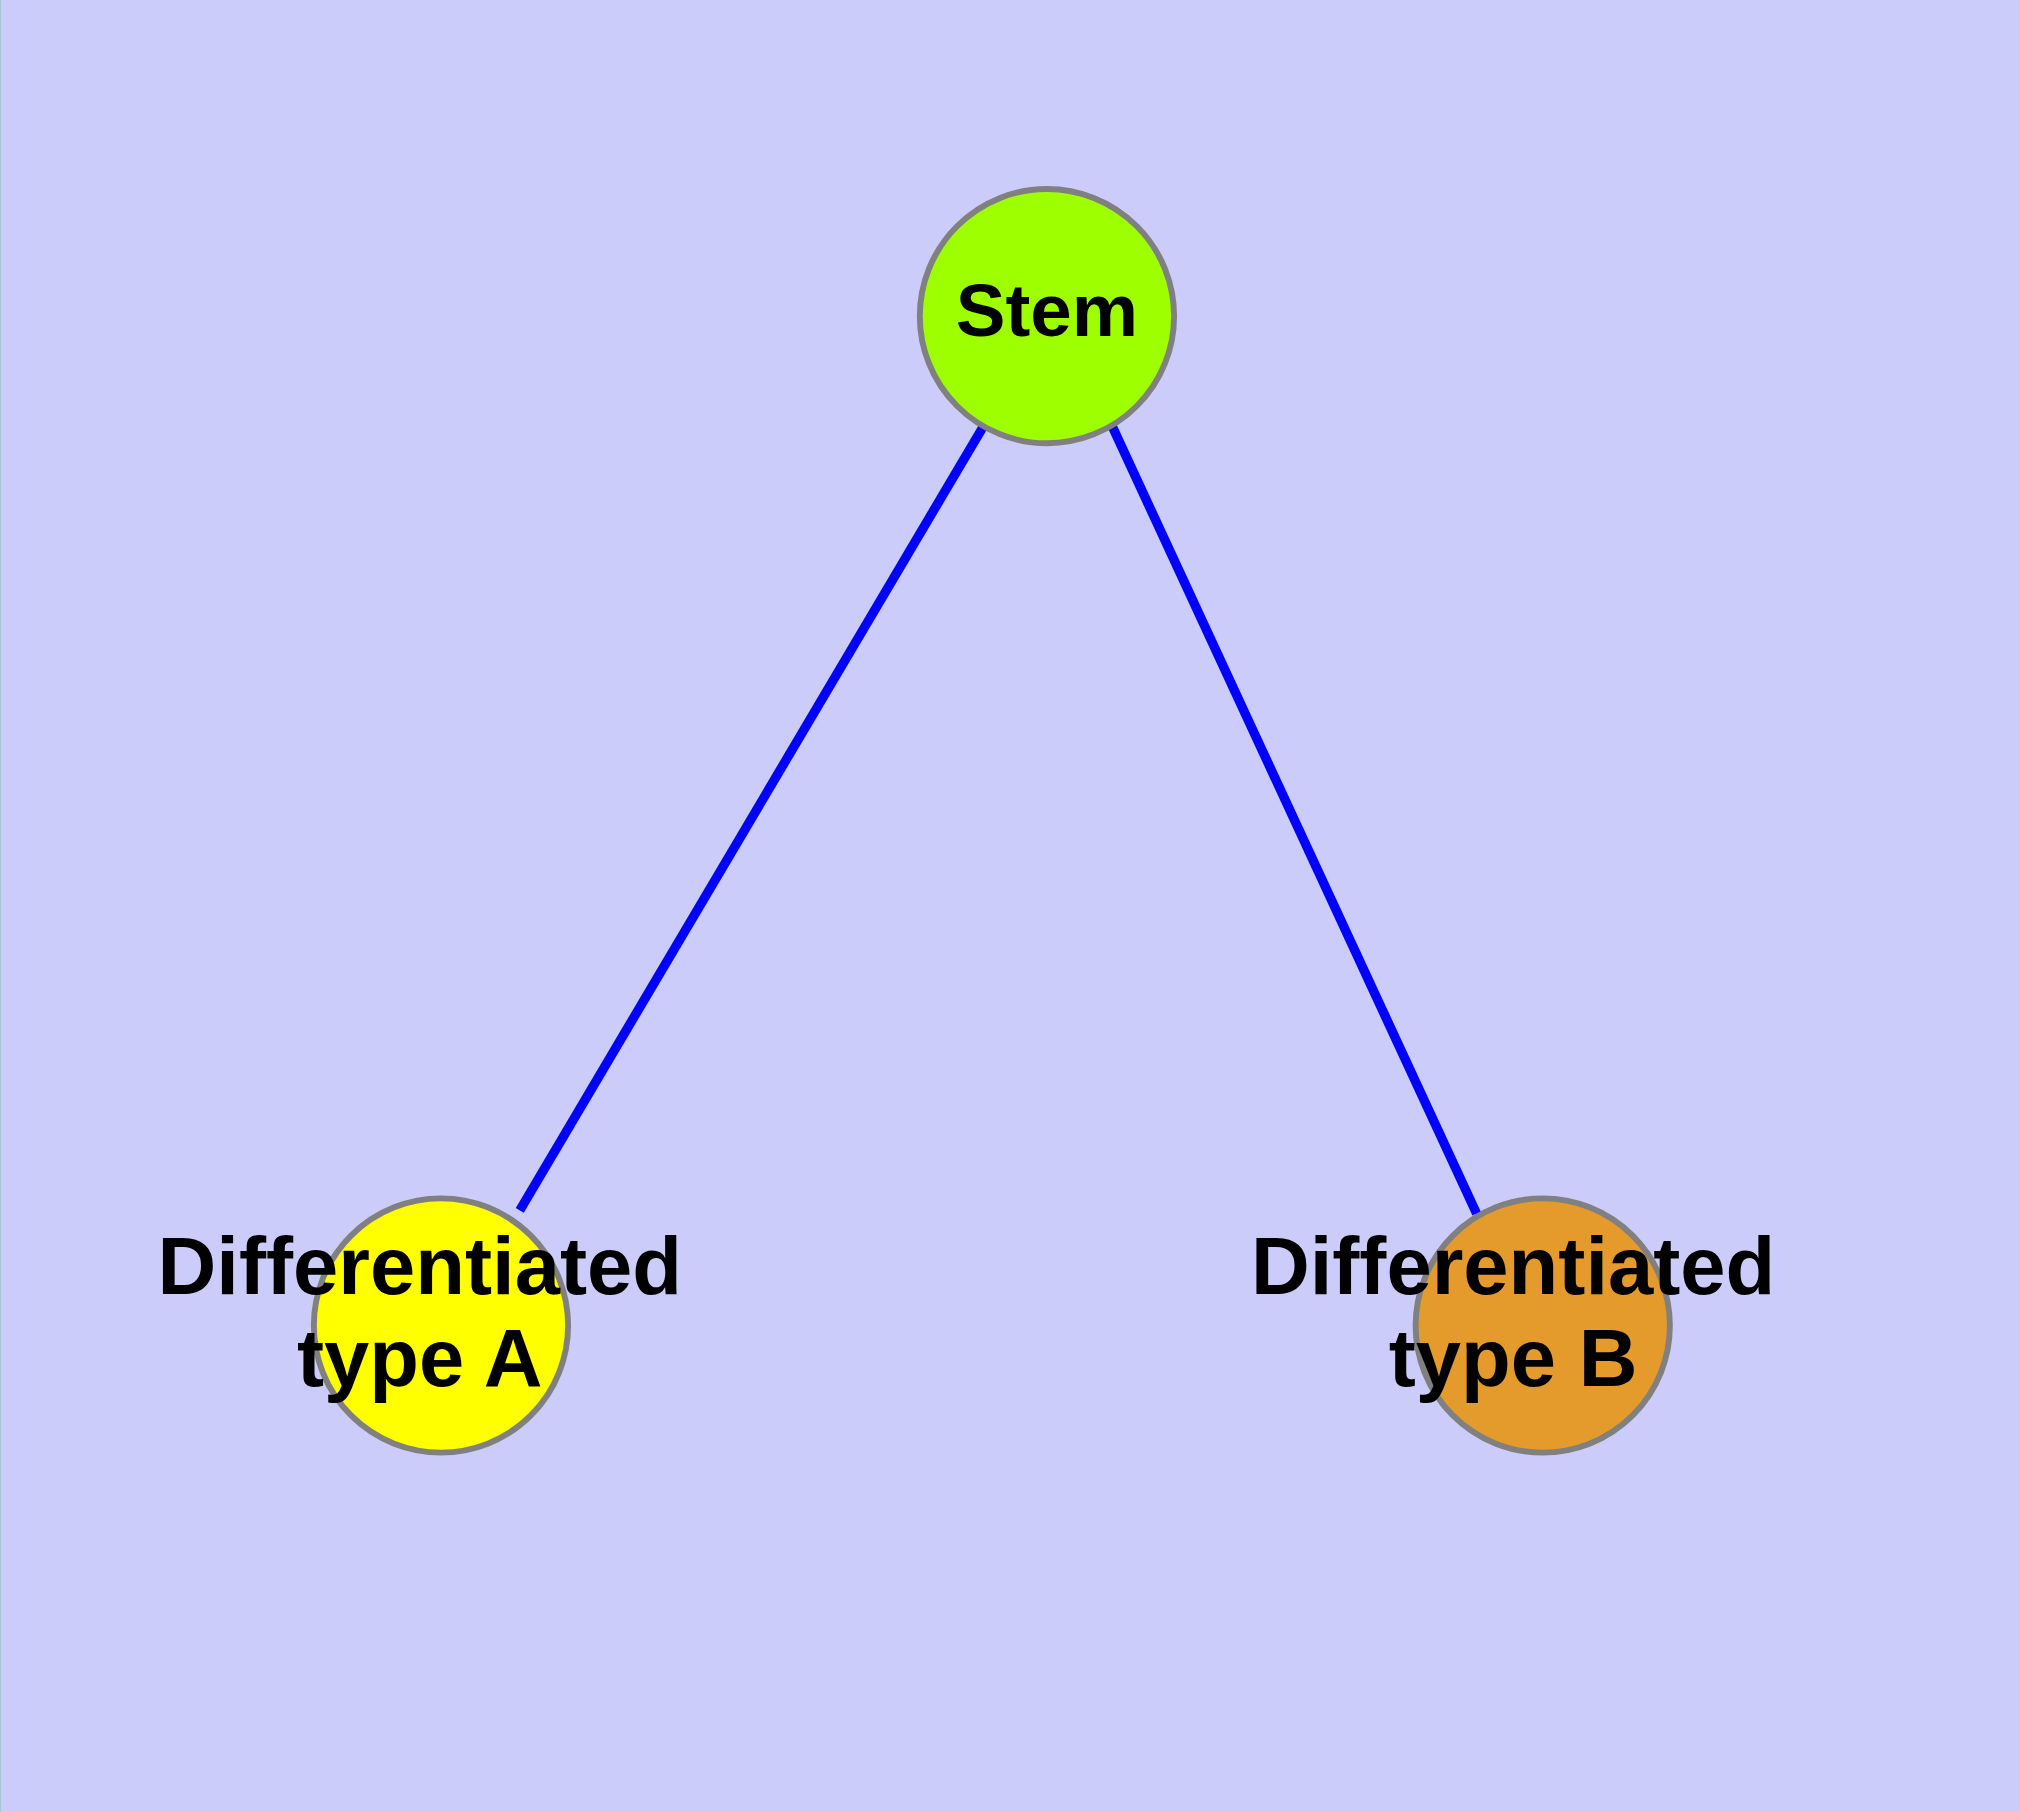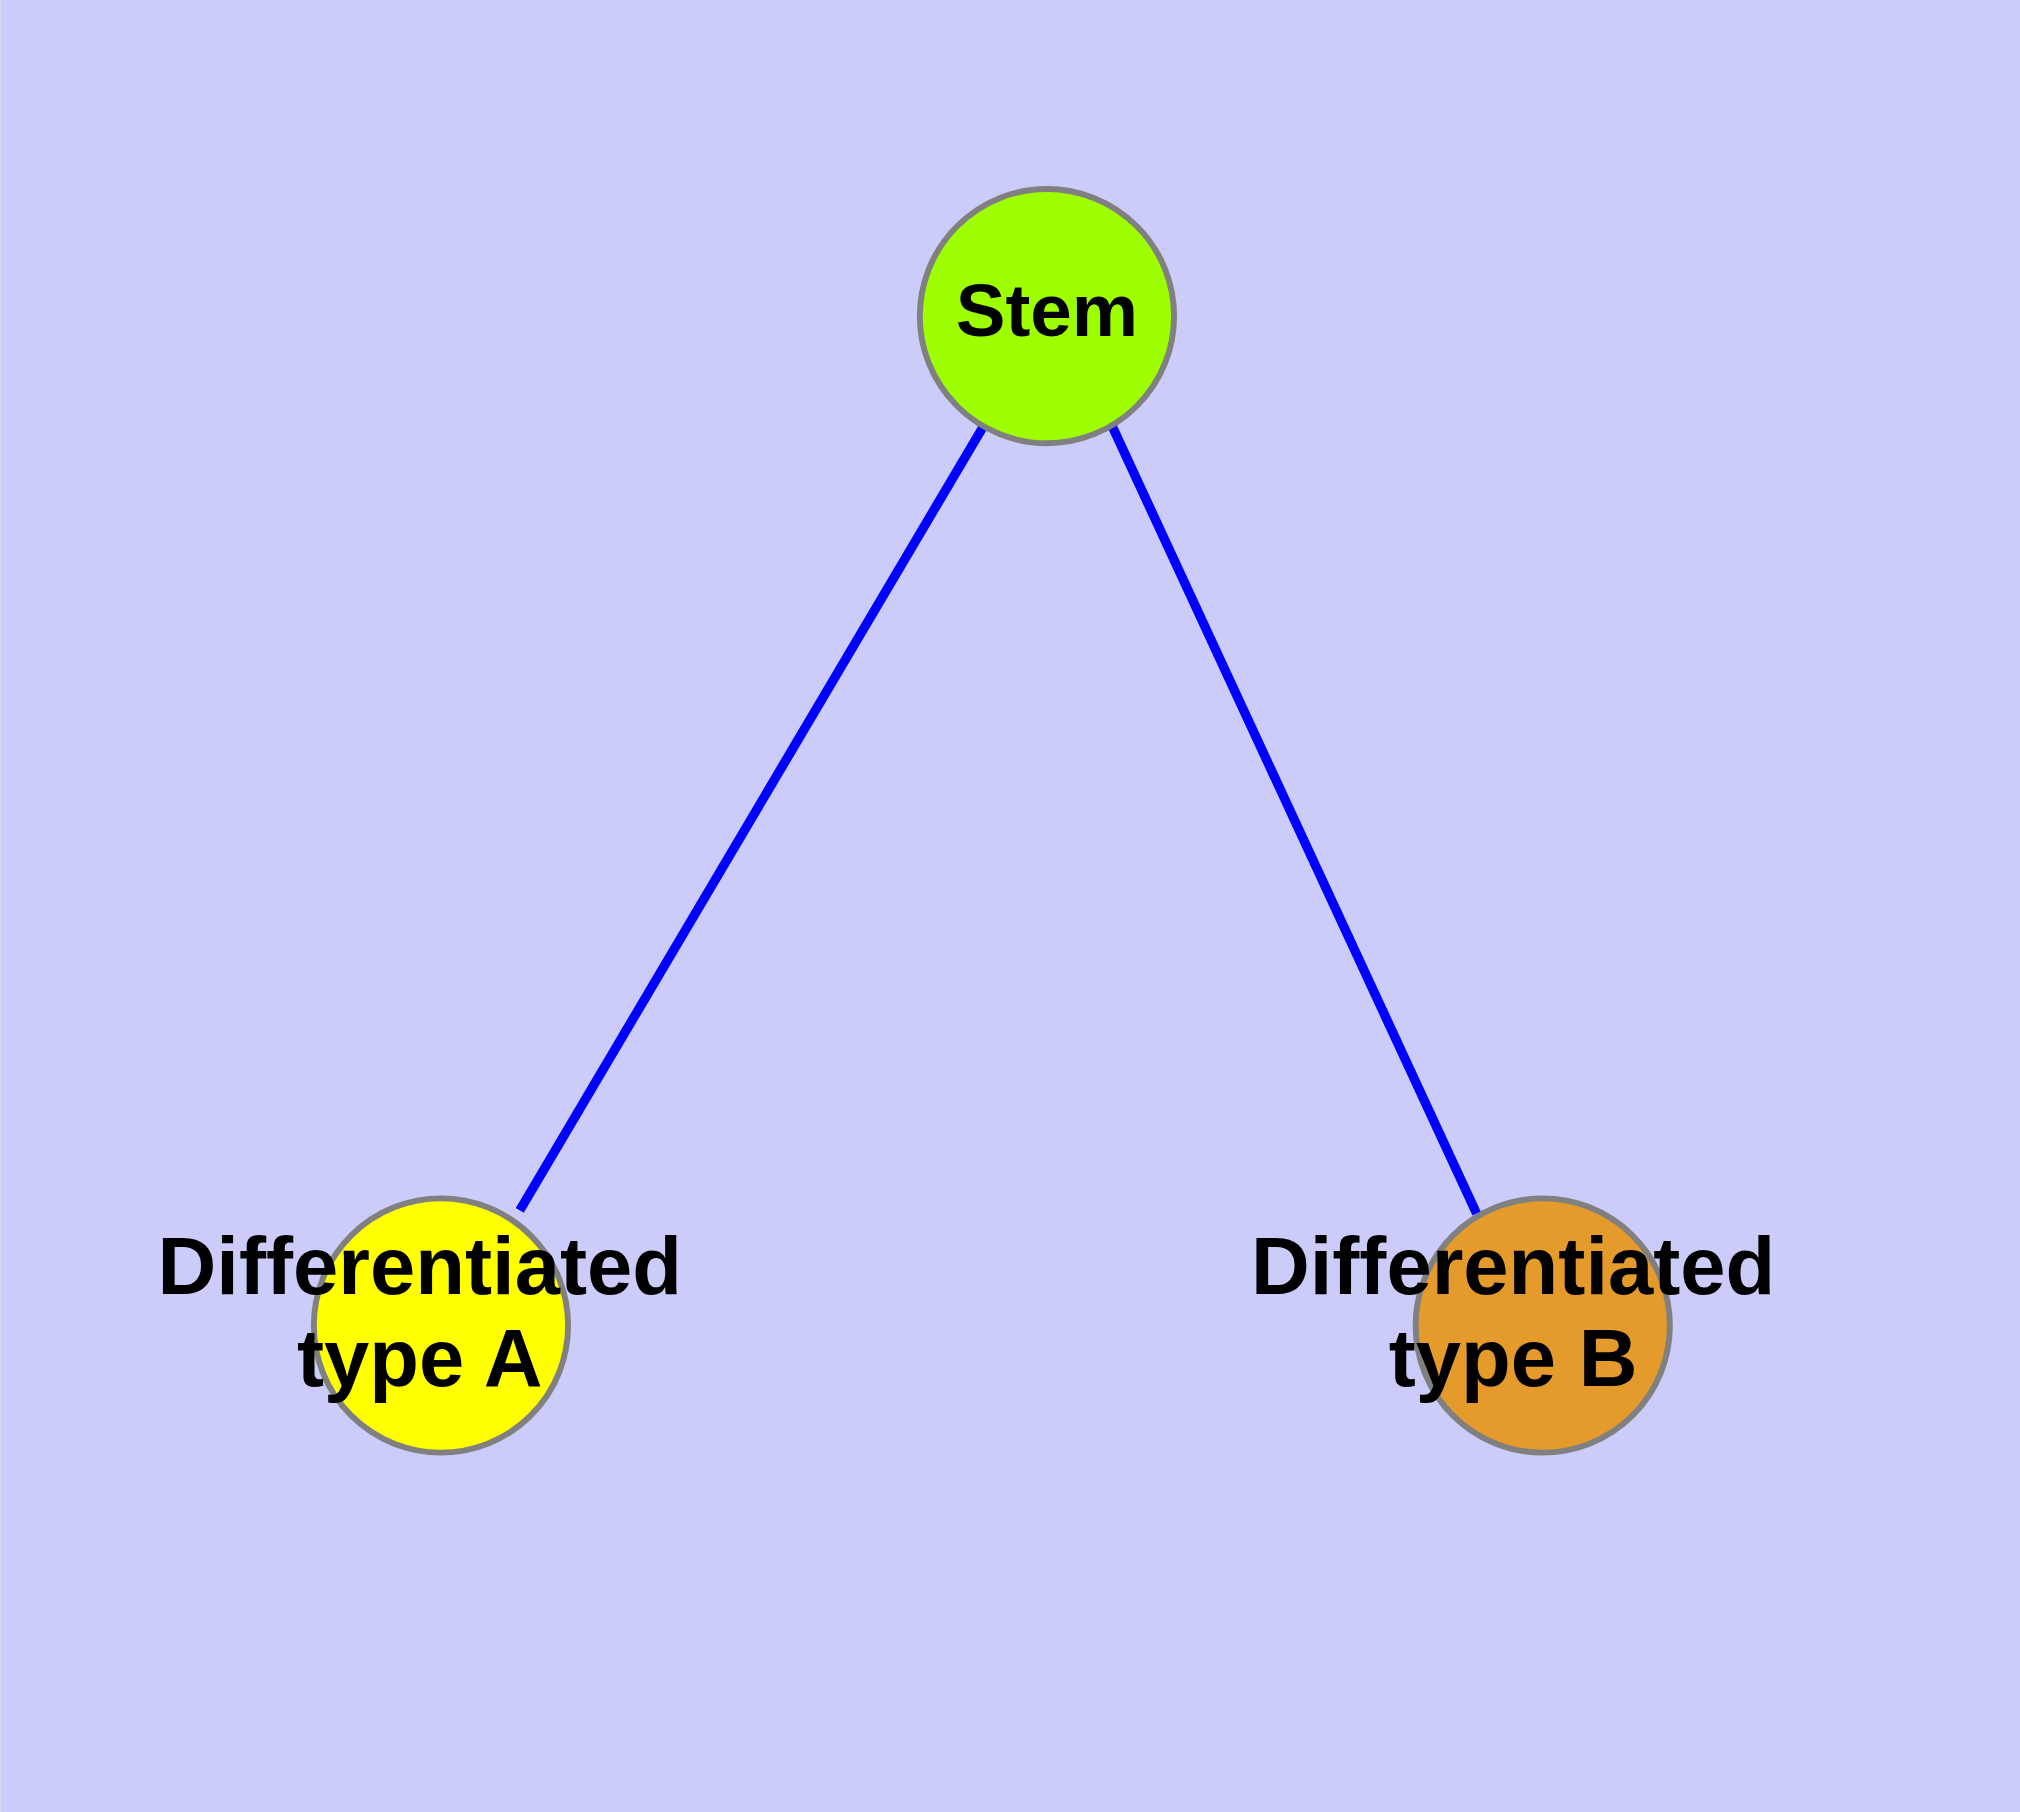--- a/index.html
+++ b/index.html
@@ -11,21 +11,21 @@
   body {
     width: 2021px;
     height: 1812px;
     overflow: hidden;
     font-family: "Liberation Sans", sans-serif;
   }
   #graph-canvas {
     position: relative;
     width: 1905px;
     height: 1812px;
-    background: #fef9c3;
+    background: #22c55e;
   }
   #graph-svg {
     position: absolute;
     top: 0;
     left: 0;
     width: 2021px;
     height: 1812px;
     display: block;
   }
   .node-label {

